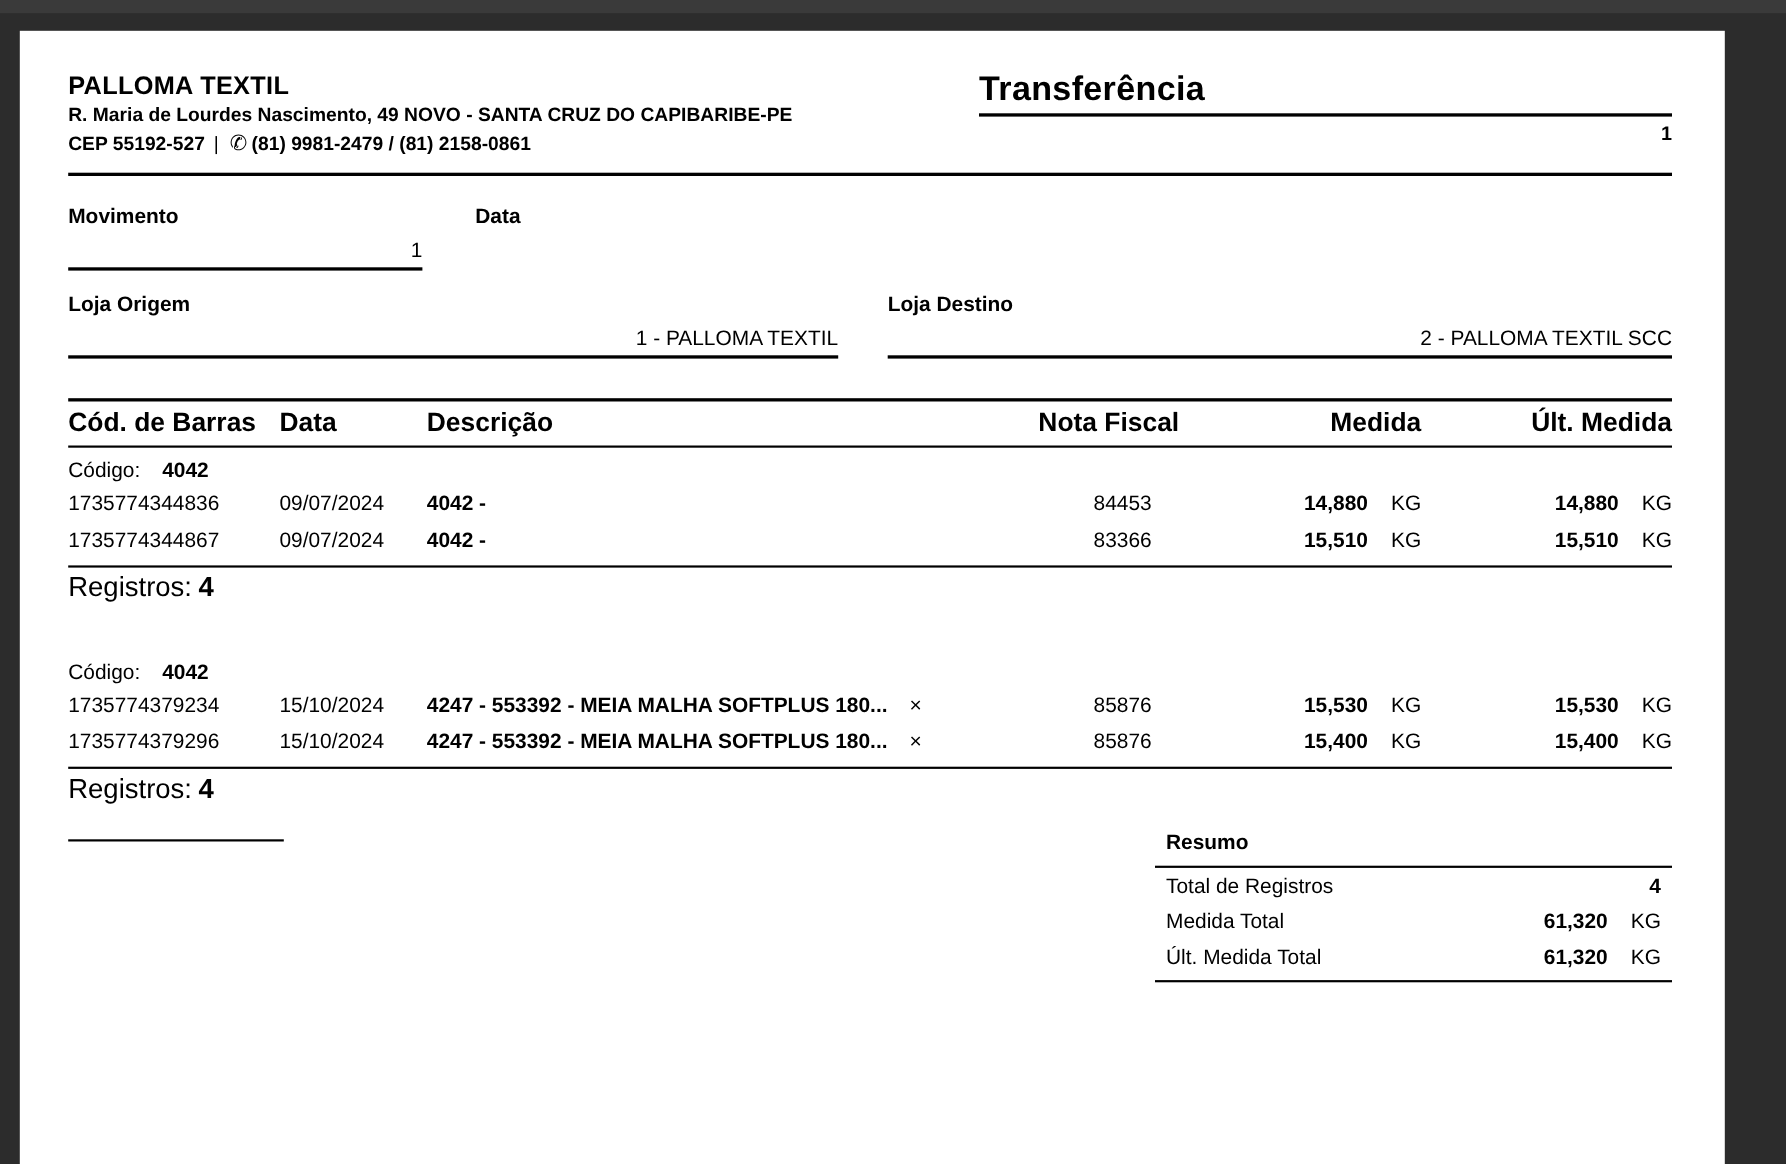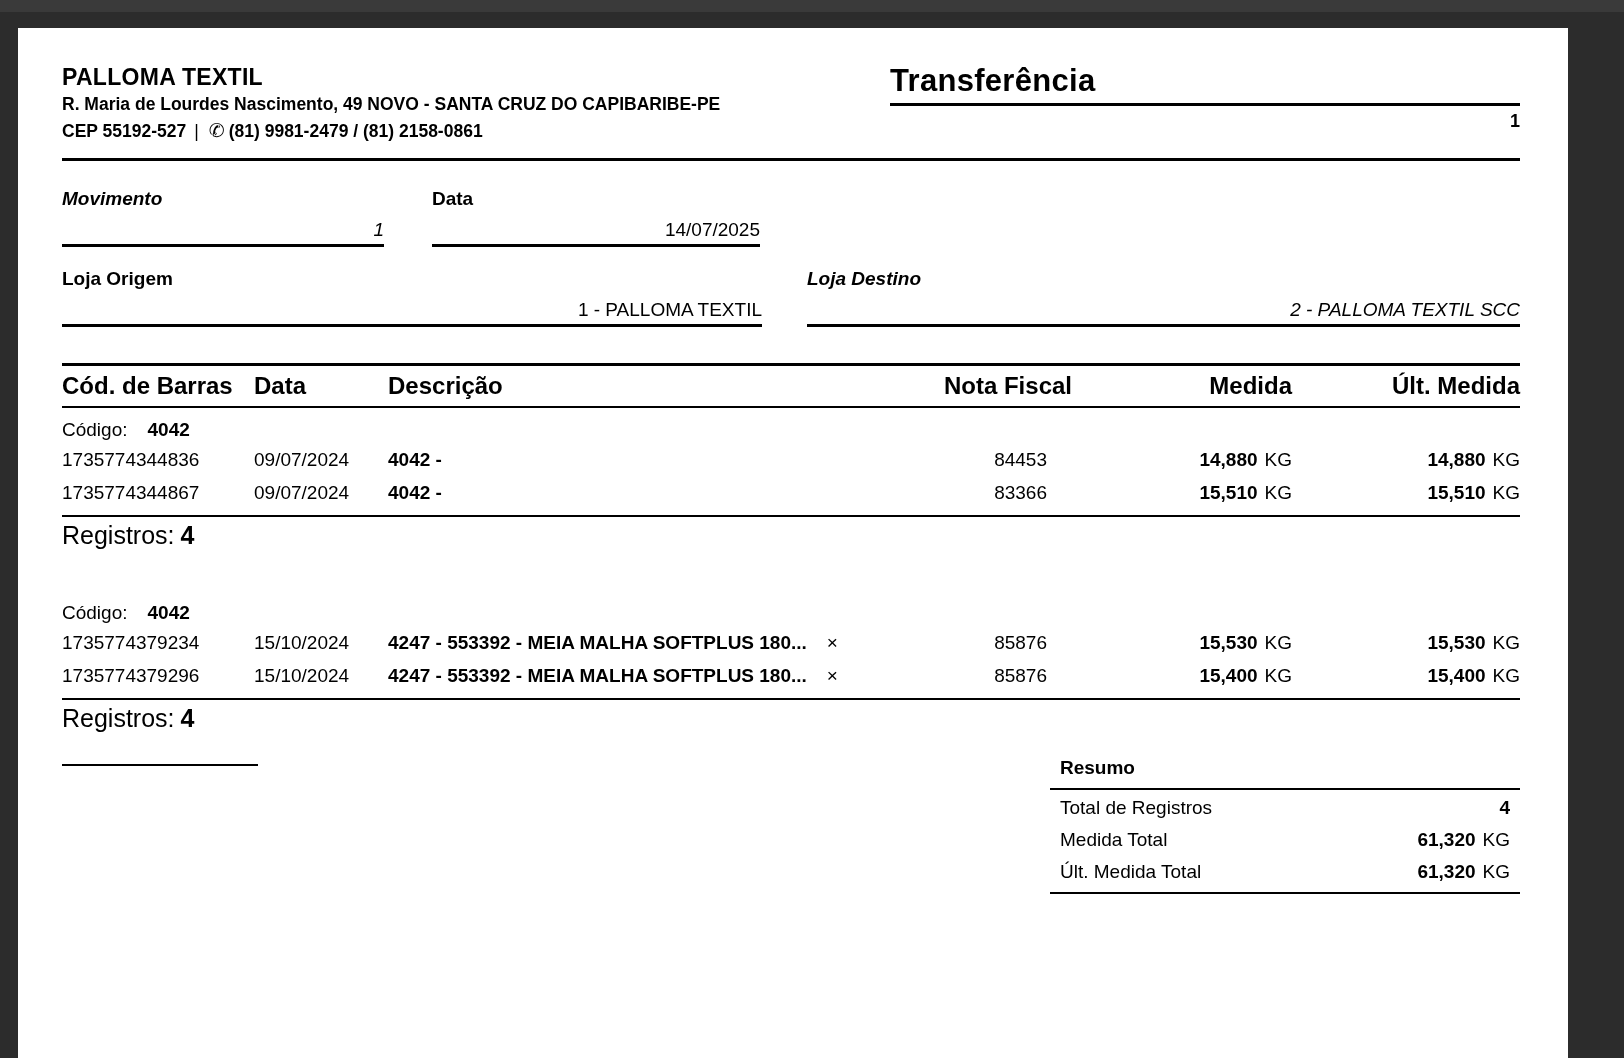--- a/index.html
+++ b/index.html
@@ -32,24 +32,24 @@
   .page-number { text-align: right; font-size: 18px; font-weight: bold; margin-top: 5px; }
   .header-separator { border: none; border-top: 3px solid #000; margin-top: 15px; }
   
   .fields-row { display: flex; margin-top: 26px; }
   .fields-row.second { margin-top: 20px; }
   .field-label { font-size: 19px; font-weight: bold; line-height: 24px; }
   .field-value {
     font-size: 19px; line-height: 24px; text-align: right;
     margin-top: 7px; padding-bottom: 2px; border-bottom: 3px solid #000;
   }
-  .f-movimento { width: 322px; font-style: italic; }
+  .f-movimento { width: 322px; }
   .f-data { width: 328px; margin-left: 48px; }
   .f-origem { width: 700px; }
-  .f-destino { flex: 1; margin-left: 45px; font-style: italic; }
+  .f-destino { flex: 1; margin-left: 45px; }
   
   .items-table { margin-top: 36px; }
   .tbl-grid {
     display: grid;
     grid-template-columns: 192px 134px 1fr 170px 210px 228px;
     align-items: baseline;
   }
   .tbl-header {
     border-top: 3px solid #000; border-bottom: 2px solid #000;
     padding: 7px 0;
@@ -62,21 +62,21 @@
   .group-code-line b { margin-left: 20px; }
   .tbl-row { font-size: 19px; line-height: 33px; }
   .tbl-row .desc { font-weight: bold; }
   .desc-cell { display: flex; align-items: baseline; }
   .delete-mark { font-weight: normal; margin-left: 20px; font-size: 19px; }
   .delete-mark:empty { display: none; }
   .group-endline { border: none; border-top: 2px solid #000; margin-top: 6px; }
   .registros-line { margin-top: 6px; font-size: 25px; line-height: 24px; }
   .registros-line b { margin-left: 6px; }
   .group + .group { margin-top: 44px; }
-  .unit { font-weight: normal; margin-left: 7px; }
+  .unit { font-weight: normal; margin-left: 21px; }
   .unit:empty { display: none; }
   
   .bottom-area { position: relative; margin-top: 26px; }
   .signature-line { position: absolute; left: 0; top: 8px; width: 196px; border-top: 2px solid #000; }
   .resumo { width: 470px; margin-left: auto; }
   .resumo-title { font-size: 19px; font-weight: bold; line-height: 24px; padding-left: 10px; margin-bottom: 8px; }
   .resumo-table { border-top: 2px solid #000; border-bottom: 2px solid #000; padding: 2px 0 4px 0; }
   .resumo-row { display: flex; font-size: 19px; line-height: 32px; padding: 0 10px; align-items: center; }
   .resumo-row .r-label { flex: 1; }
   .resumo-row .r-value { font-weight: bold; }
@@ -104,21 +104,20 @@
 
   <hr class="header-separator">
 
   <div class="fields-row">
     <div class="f-movimento">
       <div class="field-label">Movimento</div>
       <div class="field-value">1</div>
     </div>
     <div class="f-data">
       <div class="field-label">Data</div>
-      <div class="field-value">14/07/2025</div>
     </div>
   </div>
 
   <div class="fields-row second">
     <div class="f-origem">
       <div class="field-label">Loja Origem</div>
       <div class="field-value">1 - PALLOMA TEXTIL</div>
     </div>
     <div class="f-destino">
       <div class="field-label">Loja Destino</div>

